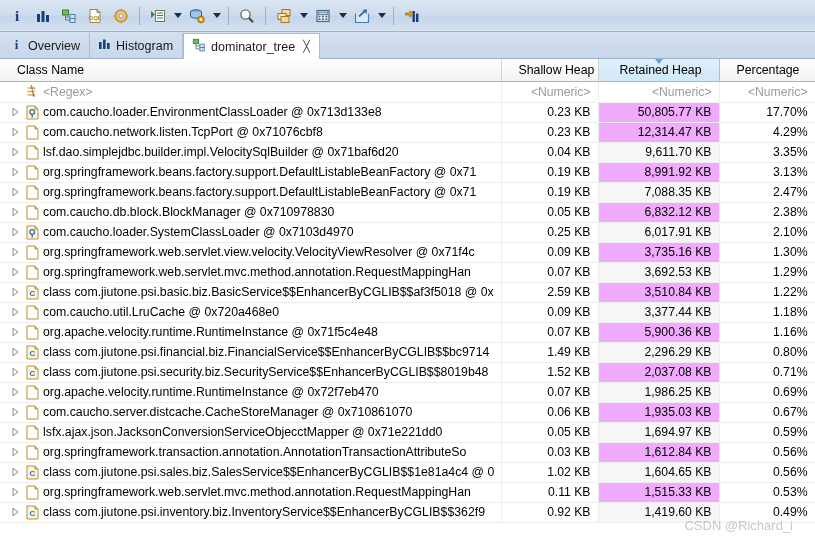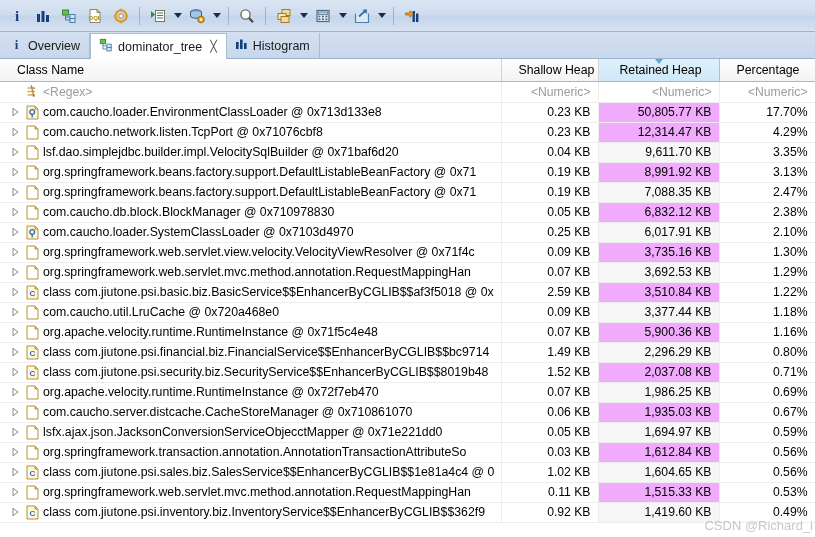--- a/index.html
+++ b/index.html
@@ -155,21 +155,21 @@
   .twisty-wrap {
     flex: 0 0 16px;
     display: flex; align-items: center; justify-content: center;
   }
   .name-text { overflow: hidden; text-overflow: clip; white-space: nowrap; }
 
   .icon { flex: 0 0 14px; width:14px; height:15px; position: relative; }
 
   .watermark {
     position: absolute;
-    right: 2px;
+    right: 22px;
     bottom: 4px;
     font-size: 13px;
     color: rgba(130,130,130,0.45);
     pointer-events: none;
     font-family: "Liberation Sans", sans-serif;
   }
 </style>
 </head>
 <body>
 
@@ -313,44 +313,44 @@
 
 <div class="tabbar">
 
   <div class="tab">
     <span class="tab-icon">
       <svg width="13" height="14" viewBox="0 0 13 14">
         <text x="6.5" y="12" font-family="Liberation Serif, serif" font-size="13" font-weight="bold" fill="#1b3f7a" text-anchor="middle">i</text>
       </svg>
     </span>
     <span>Overview</span>
+  </div>
+
+  <div class="tab">
+    <span class="tab-icon">
+      <svg width="13" height="14" viewBox="0 0 13 14">
+        <rect x="1" y="5" width="2.6" height="7" fill="#14407c"></rect>
+        <rect x="5" y="2.5" width="2.6" height="9.5" fill="#14407c"></rect>
+        <rect x="9" y="6" width="2.6" height="6" fill="#14407c"></rect>
+      </svg>
+    </span>
+    <span>Histogram</span>
   </div>
 
   <div class="tab active">
     <span class="tab-icon">
       <svg width="14" height="14" viewBox="0 0 16 16">
         <rect x="1.5" y="1.5" width="6" height="5" fill="#6bbf59" stroke="#3f7f33" stroke-width="1"></rect>
         <path d="M4.5 6.5 L4.5 12.5 M4.5 9 L9 9 M4.5 12.5 L9 12.5" stroke="#5a7a96" fill="none" stroke-width="1"></path>
         <rect x="9" y="7" width="5" height="4" fill="#cfe3f5" stroke="#4a7fae" stroke-width="1"></rect>
         <rect x="9" y="10.8" width="5" height="4" fill="#cfe3f5" stroke="#4a7fae" stroke-width="1"></rect>
       </svg>
     </span>
     <span>dominator_tree</span>
     <span class="tab-close">╳</span>
-  </div>
-
-  <div class="tab">
-    <span class="tab-icon">
-      <svg width="13" height="14" viewBox="0 0 13 14">
-        <rect x="1" y="5" width="2.6" height="7" fill="#14407c"></rect>
-        <rect x="5" y="2.5" width="2.6" height="9.5" fill="#14407c"></rect>
-        <rect x="9" y="6" width="2.6" height="6" fill="#14407c"></rect>
-      </svg>
-    </span>
-    <span>Histogram</span>
   </div>
 
 </div>
 
 <div class="table-wrap">
   <table class="grid">
     <colgroup>
       <col style="width:501px">
       <col style="width:97px">
       <col style="width:121px">

